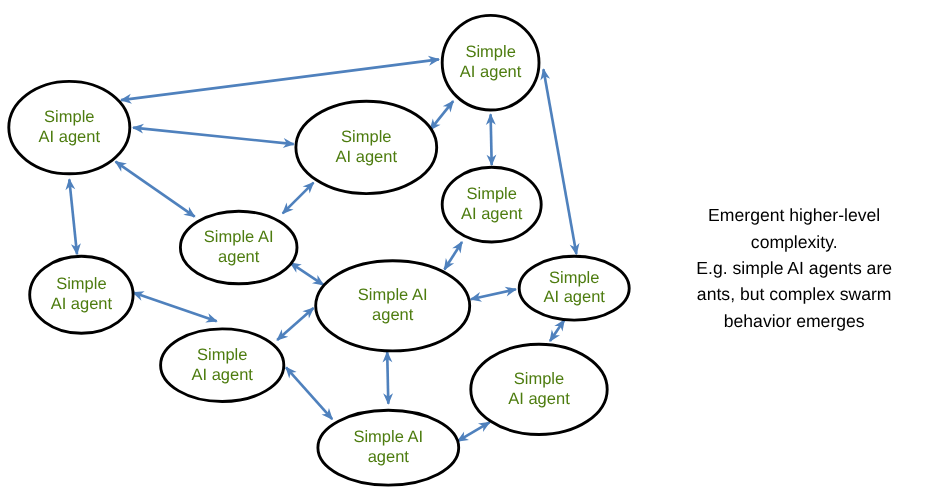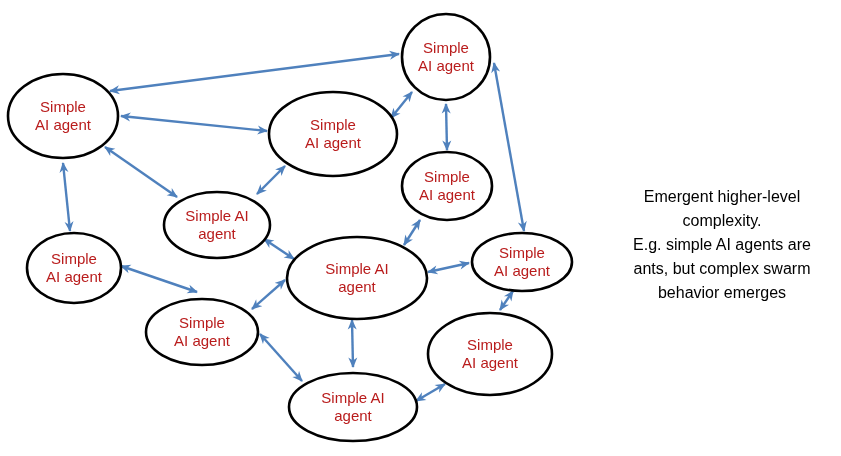--- a/index.html
+++ b/index.html
@@ -14,21 +14,21 @@
   #diagram-svg { position:absolute; left:0; top:0; }
   #diagram-svg ellipse { fill:#ffffff; stroke-width:2.6; }
   #diagram-svg line { stroke-width:2.4; fill:none; }
   .node-label {
     position:absolute;
     transform: translate(-50%,-50%);
     text-align:center;
     white-space: pre-line;
     font-size: 15px;
     line-height: 18px;
-    color:#b91c1c;
+    color:#4d7c0f;
     pointer-events:none;
   }
   .annotation {
     position:absolute;
     left: 600px;
     top: 185px;
     width: 244px;
     text-align:center;
     white-space: pre-line;
     font-size: 16px;

